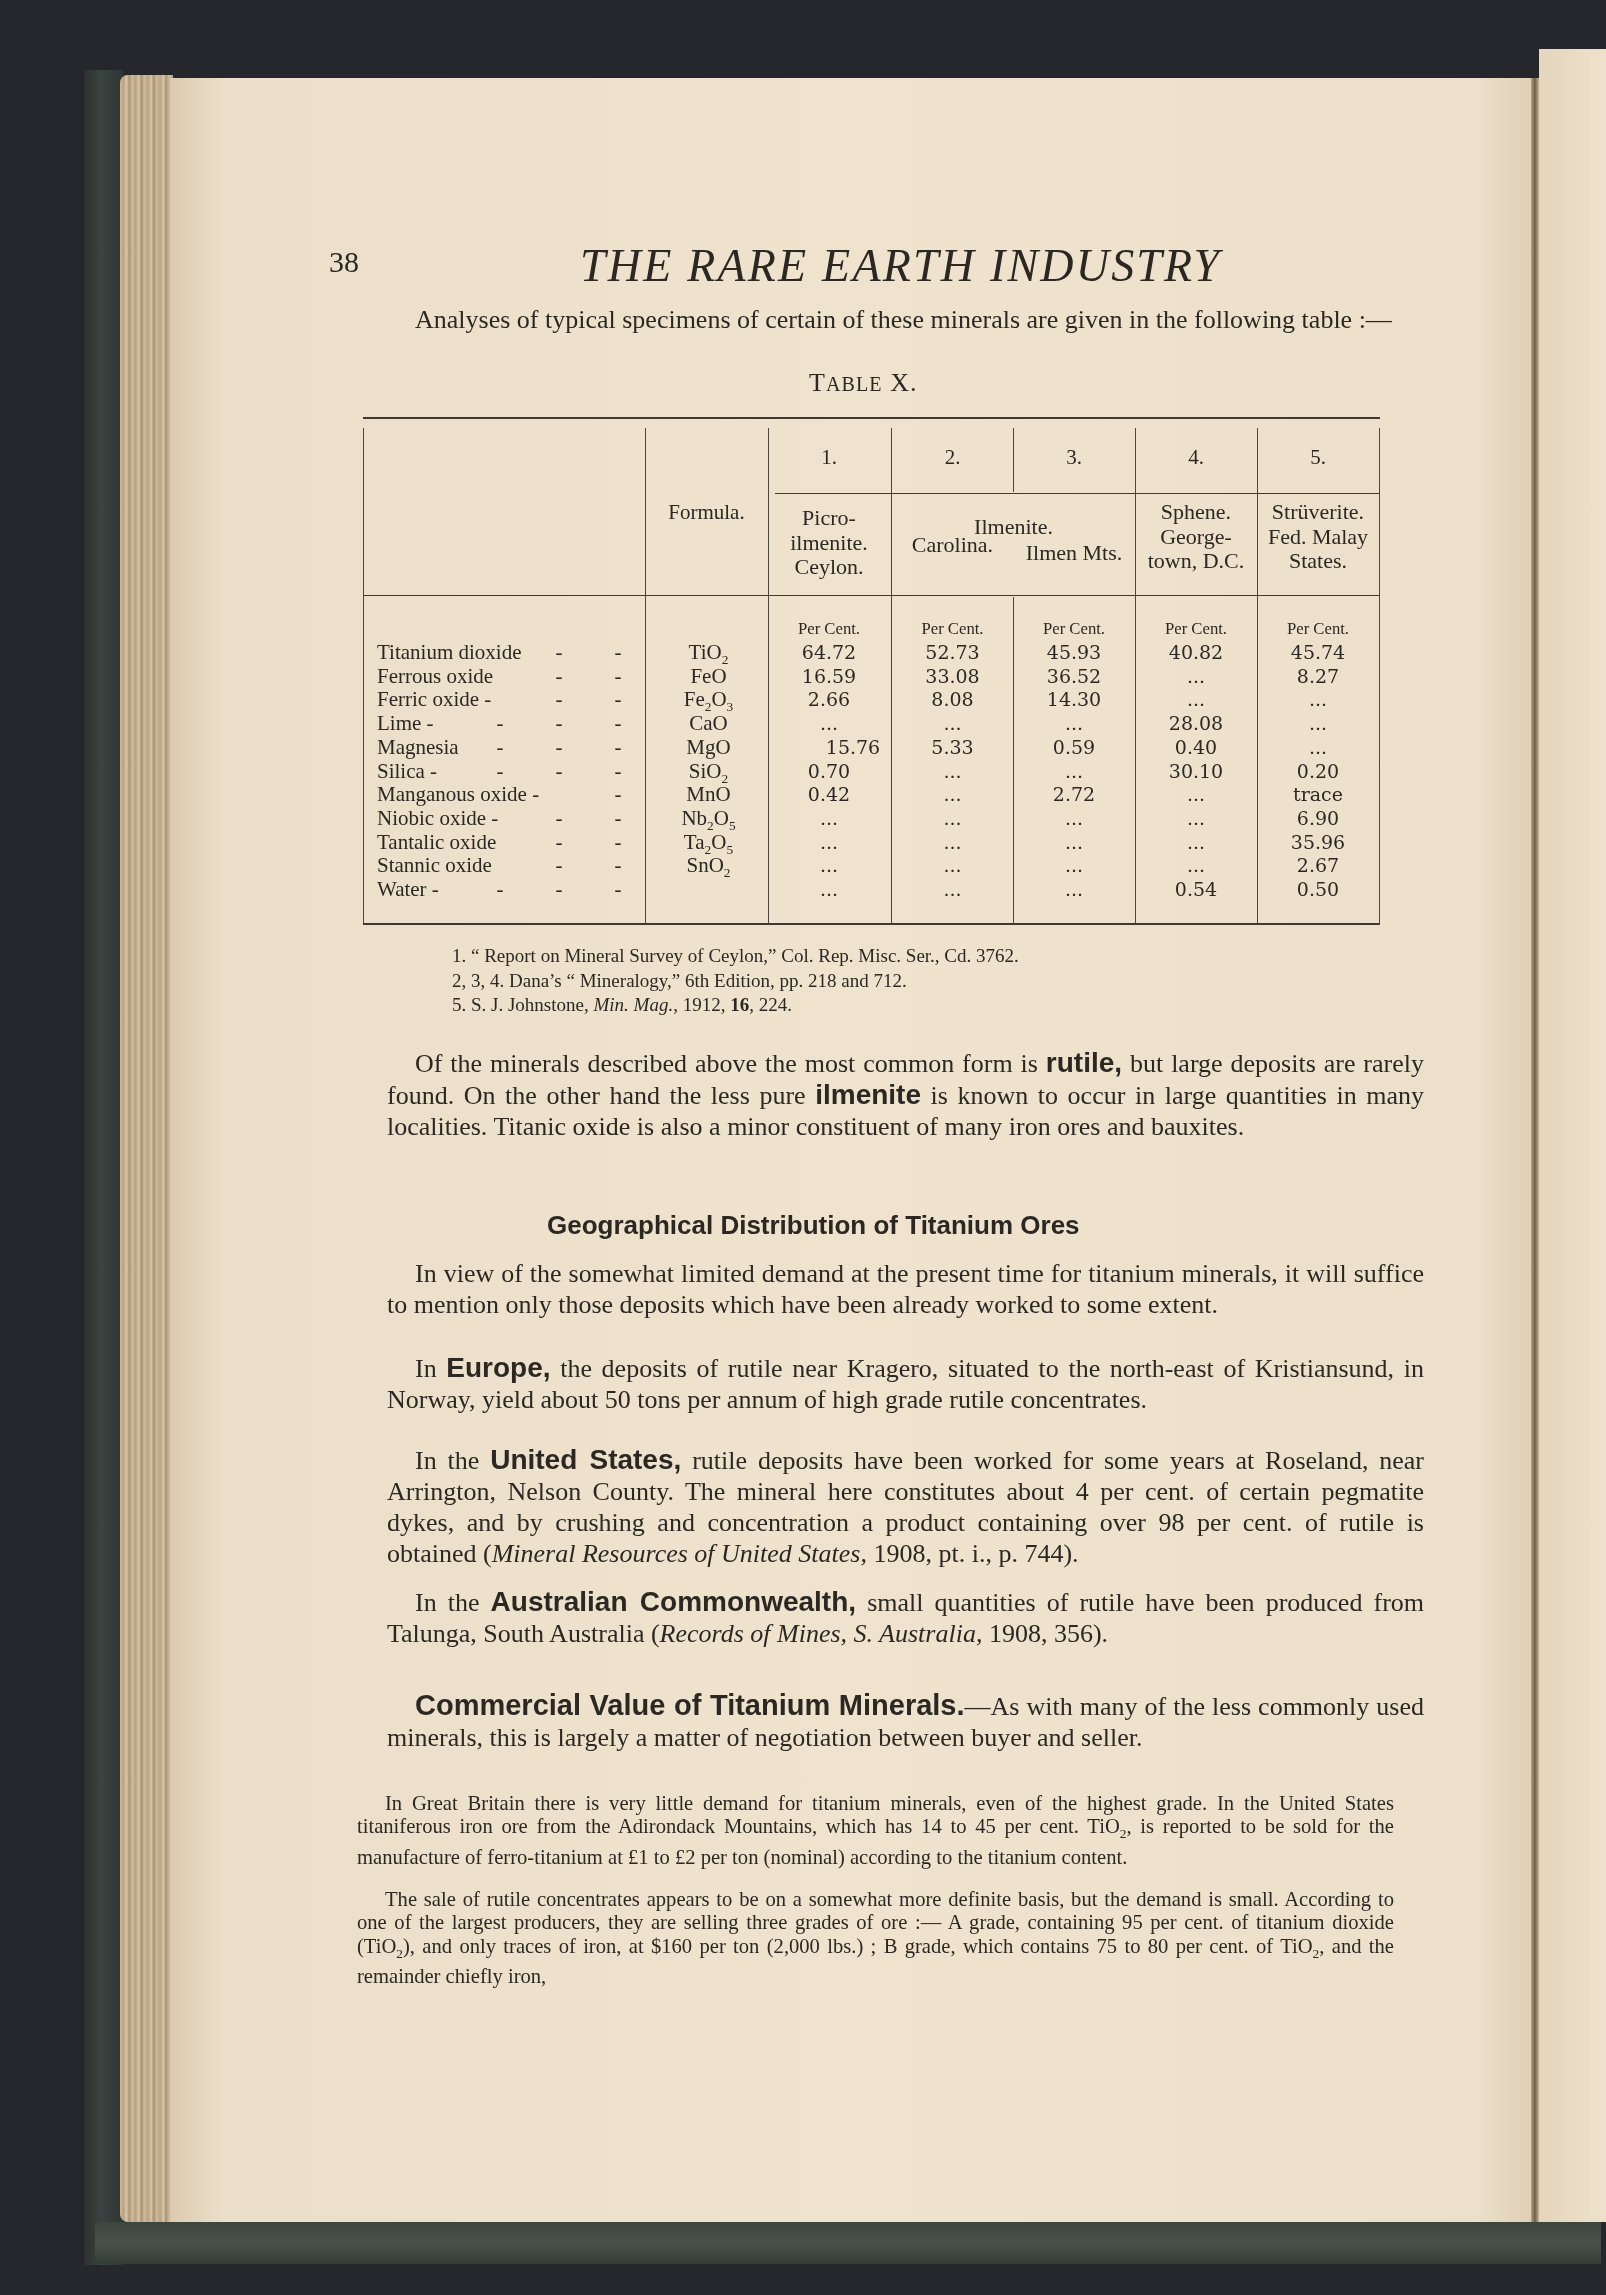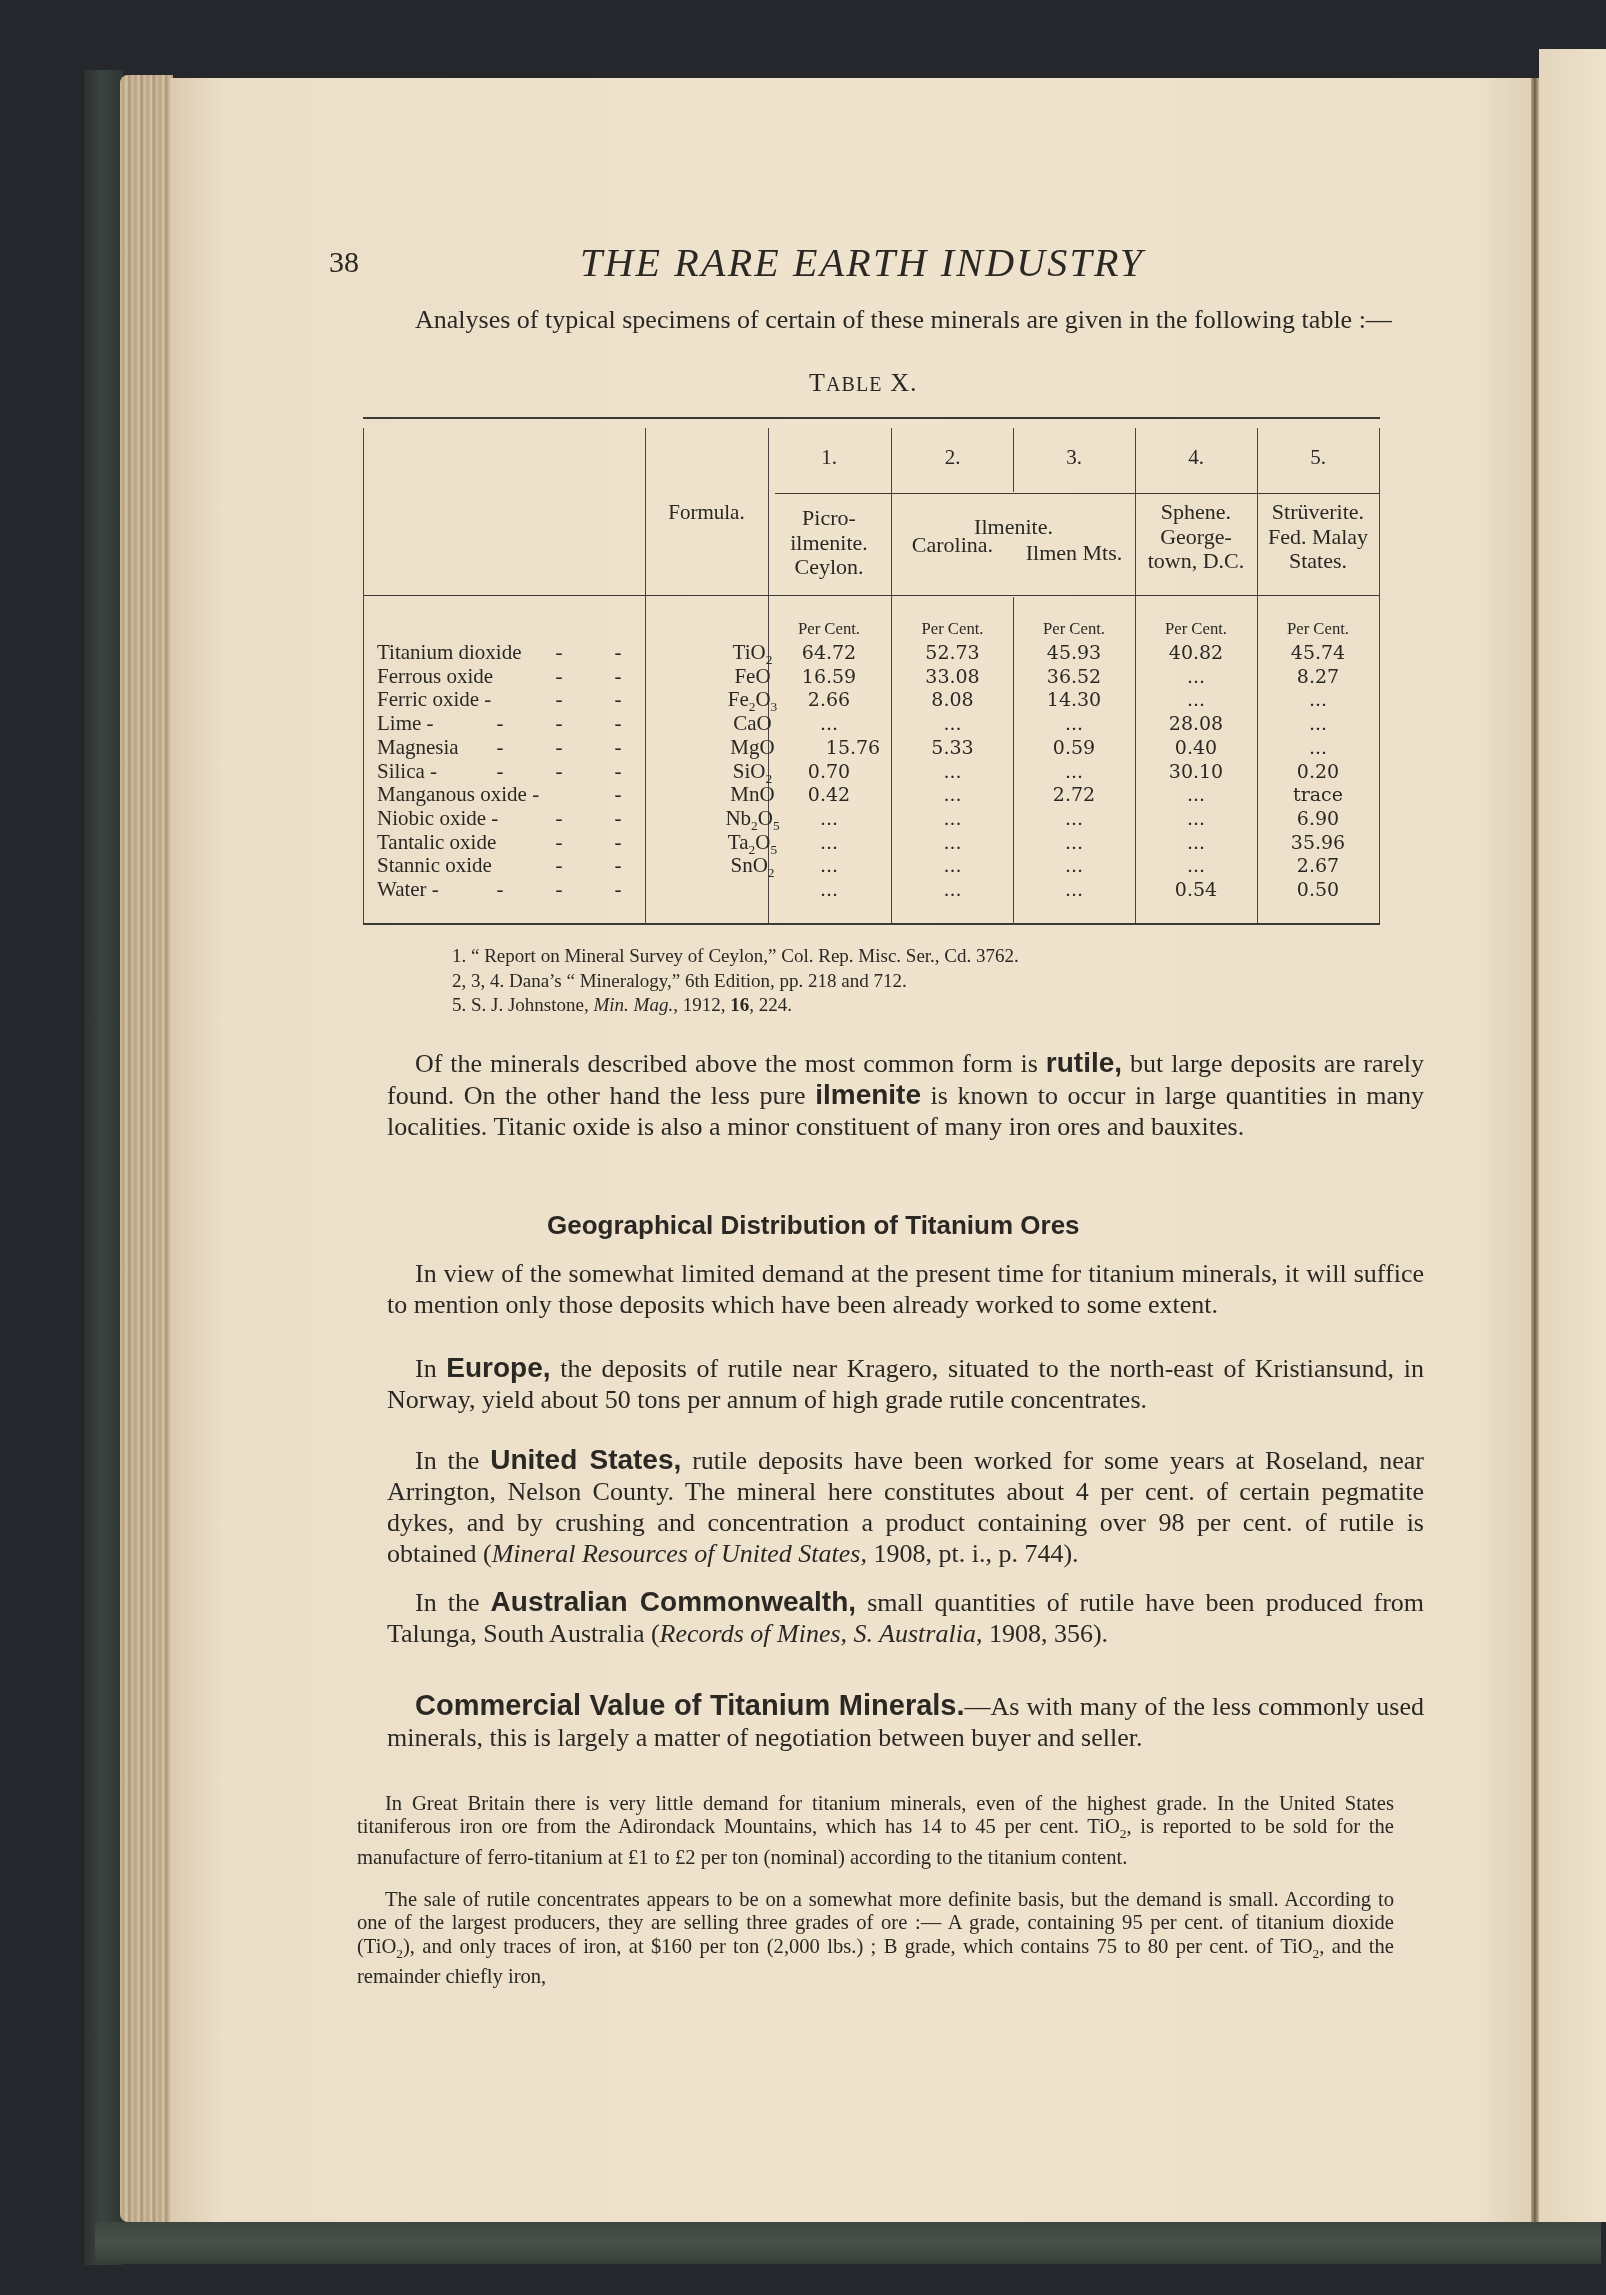--- a/index.html
+++ b/index.html
@@ -30,37 +30,37 @@
     position:absolute; left:1531px; top:78px; width:7.8px; height:2144px;
     background:linear-gradient(90deg,#b5a284,#6f5f48 50%,#c7b597);
   }
   .next-page {
     position:absolute; left:1539px; top:49px; width:67px; height:2173px;
     background:linear-gradient(90deg,#e4d5bc,#eee2cc);
   }
 
   .abs { position:absolute; white-space:nowrap; }
   .page-number { left:329px; top:245px; font-size:30px; }
-  .running-head { left:580px; top:239px; font-size:40px; font-style:italic; letter-spacing:2.2px; }
+  .running-head { left:580px; top:239px; font-size:46px; font-style:italic; letter-spacing:2.2px; }
   .para { position:absolute; left:357px; width:1037px; font-size:26px; line-height:31px; text-align:justify; }
   .para.indent { text-indent:28px;margin-left:30px; }
   .table-title { left:809px; top:368px; font-size:26px; letter-spacing:1.1px; }
   .table-title .sc { font-size:20px; }
 
   
   .tbl { position:absolute; left:363px; top:417px; width:1017px; height:508px; }
   .hline { position:absolute; height:1.7px; background:#3d3934; }
   .vline { position:absolute; width:1.1px; background:#4a4540; }
   .cell { position:absolute; text-align:center; font-size:21px; line-height:24.5px; }
   .head-num { font-size:21px; }
   .mineral-name { font-size:22px; line-height:24.5px; }
   .percent-label { font-size:16.7px; }
   .row-label { position:absolute; left:14px; width:268px; font-size:21px; line-height:24px; }
   .row-label .dashes { position:absolute; right:0; top:0; letter-spacing:23.4px; }
-  .formula { position:absolute; left:284px; width:123px; text-align:center; font-size:21px; line-height:24px;padding-left:44px; }
+  .formula { position:absolute; left:284px; width:123px; text-align:center; font-size:21px; line-height:24px; }
   .formula sub { font-size:13.4px; }
   .val { position:absolute; width:120px; text-align:center; font-size:21px; line-height:24px; font-family:"DejaVu Serif",serif; font-size:19px; }
 
   .footnotes { position:absolute; left:452px; top:944px; font-size:19px; line-height:24.5px; }
   .section-heading { position:absolute; left:547px; top:1210px; font-family:"Liberation Sans",sans-serif; font-weight:bold; font-size:26px; }
   .bold-sans { font-family:"Liberation Sans",sans-serif; font-weight:bold; font-size:28px; }
   .run-head { font-family:"Liberation Sans",sans-serif; font-weight:bold; font-size:29px; }
   .small-para { position:absolute; left:357px; width:1037px; font-size:20.6px; line-height:23.4px; text-align:justify; }
   sub.s { font-size:13.4px; }
 </style>

